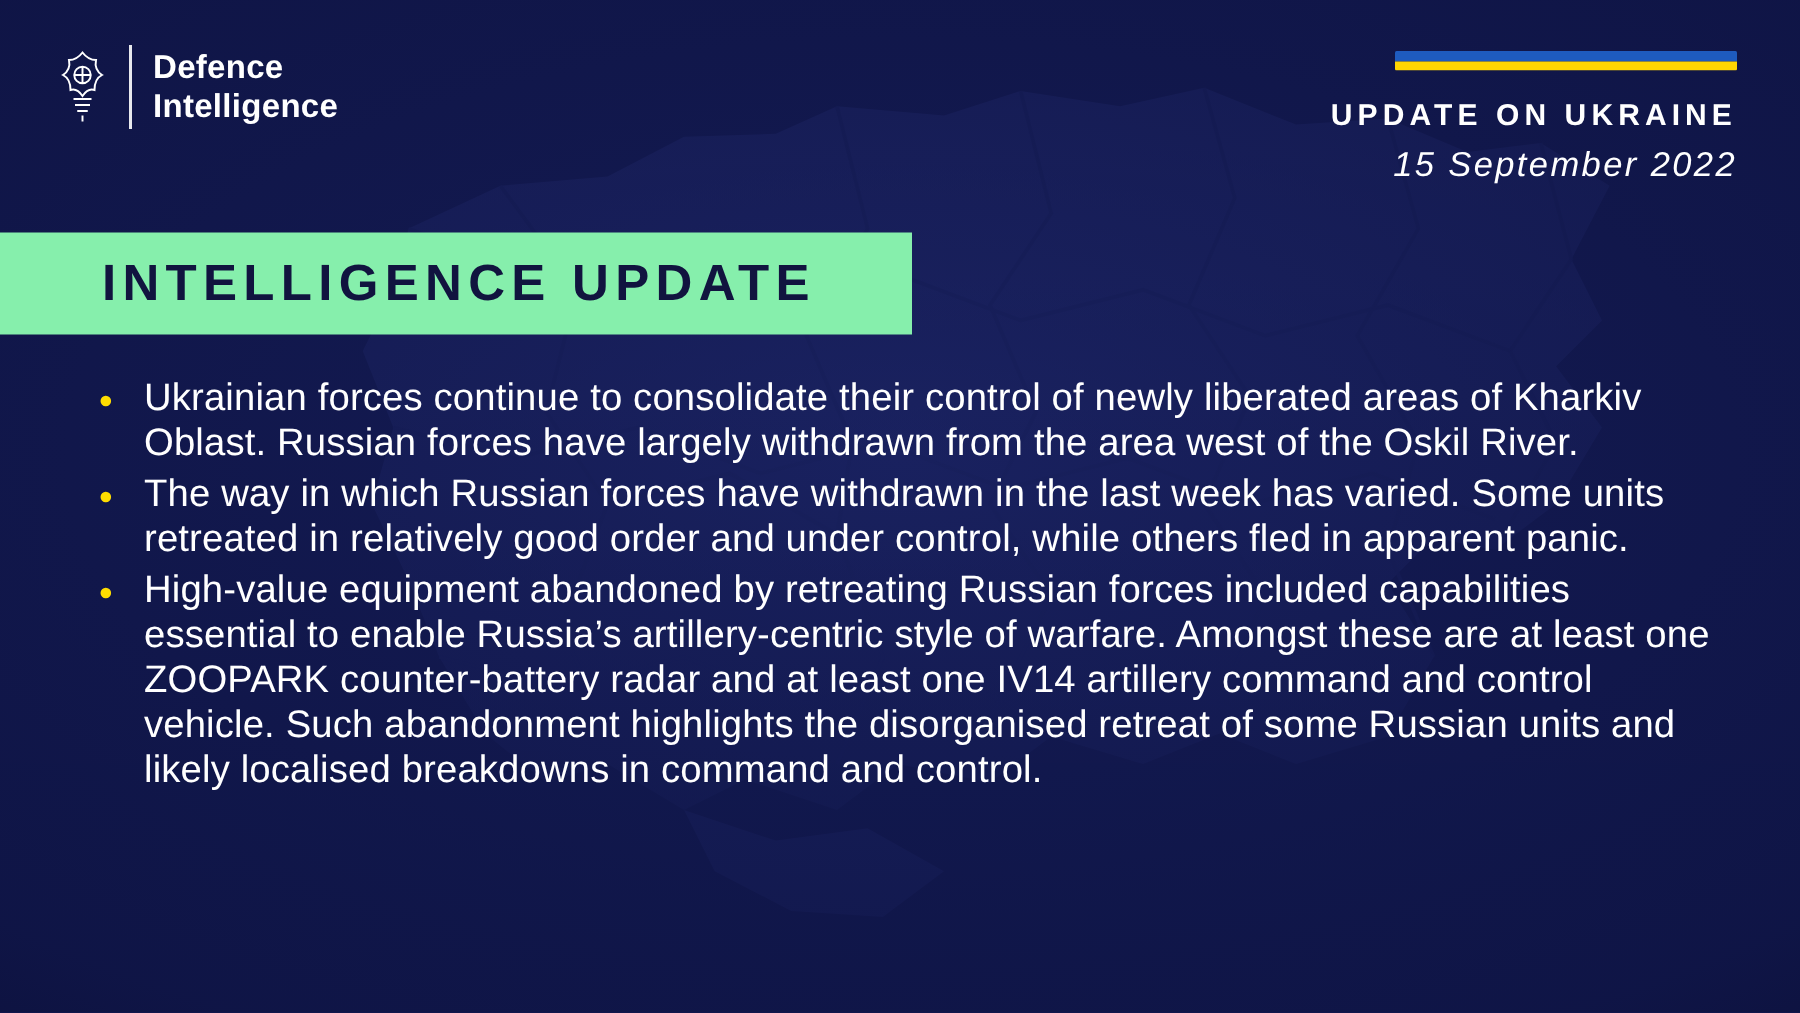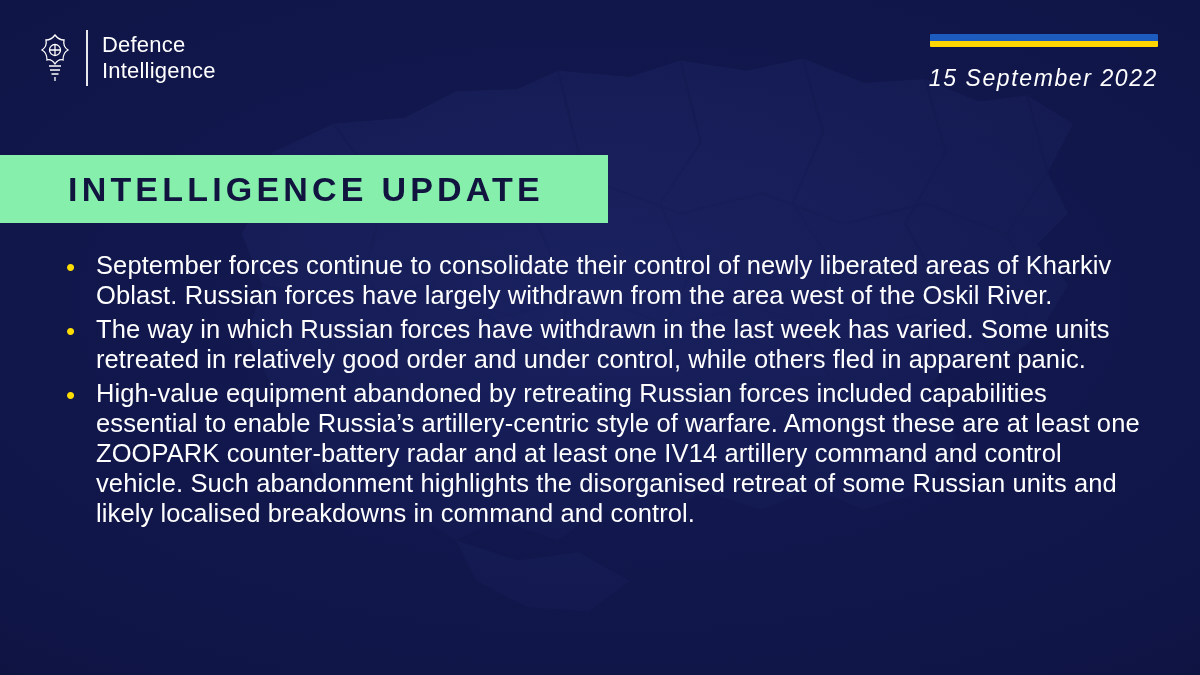--- a/index.html
+++ b/index.html
@@ -52,21 +52,21 @@
   .brand-rule {
     width: 2px;
     height: 56px;
     background: #ffffff;
     opacity: .9;
   }
   .crest { width: 34px; height: 52px; display: block; }
   .brand-text {
     color: #ffffff;
     font-size: 22px;
-    font-weight: 400;
+    font-weight: 700;
     line-height: 1.18;
     letter-spacing: .2px;
     white-space: pre-line;
   }
   .header-right {
     position: absolute;
     right: 42px;
     top: 34px;
     text-align: right;
   }
@@ -194,32 +194,33 @@
       <div class="brand-rule"></div>
       <div class="brand-text">Defence
 Intelligence</div>
     </div>
 
     <div class="header-right">
       <div class="flag">
         <div class="blue"></div>
         <div class="yellow"></div>
       </div>
+      <div class="update-title">UPDATE ON UKRAINE</div>
       <div class="update-date">15 September 2022</div>
     </div>
   </div>
 
   <div class="banner">
     <div class="banner-text">INTELLIGENCE UPDATE</div>
   </div>
 
   <div class="content">
     <div class="bullet">
       <div class="dot">•</div>
-      <div class="bullet-text">September forces continue to consolidate their control of newly liberated areas of Kharkiv Oblast. Russian forces have largely withdrawn from the area west of the Oskil River.</div>
+      <div class="bullet-text">Ukrainian forces continue to consolidate their control of newly liberated areas of Kharkiv Oblast. Russian forces have largely withdrawn from the area west of the Oskil River.</div>
     </div>
     <div class="bullet">
       <div class="dot">•</div>
       <div class="bullet-text">The way in which Russian forces have withdrawn in the last week has varied. Some units retreated in relatively good order and under control, while others fled in apparent panic.</div>
     </div>
     <div class="bullet">
       <div class="dot">•</div>
       <div class="bullet-text">High-value equipment abandoned by retreating Russian forces included capabilities essential to enable Russia’s artillery-centric style of warfare. Amongst these are at least one ZOOPARK counter-battery radar and at least one IV14 artillery command and control vehicle. Such abandonment highlights the disorganised retreat of some Russian units and likely localised breakdowns in command and control.</div>
     </div>
   </div>

